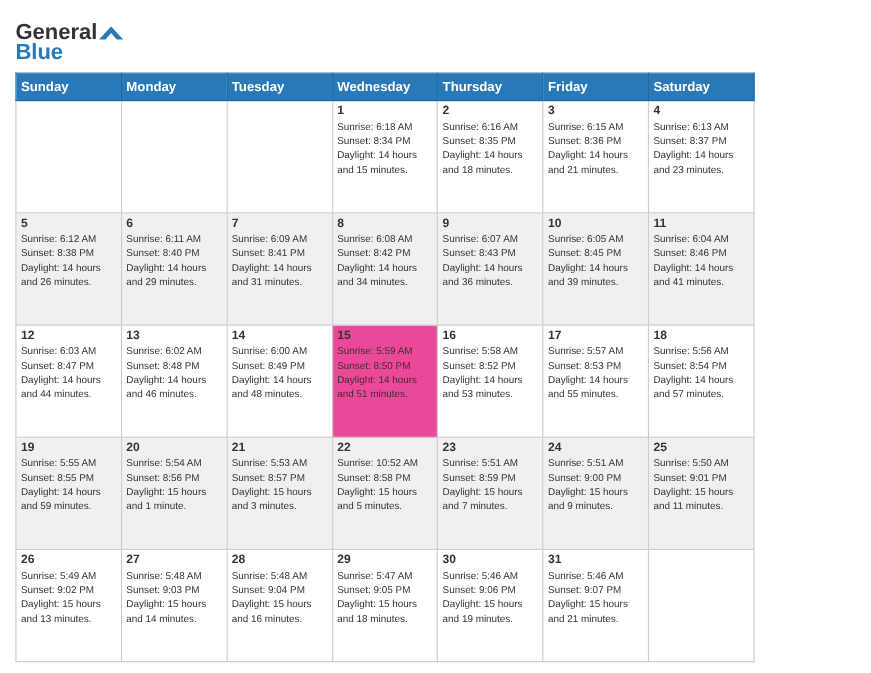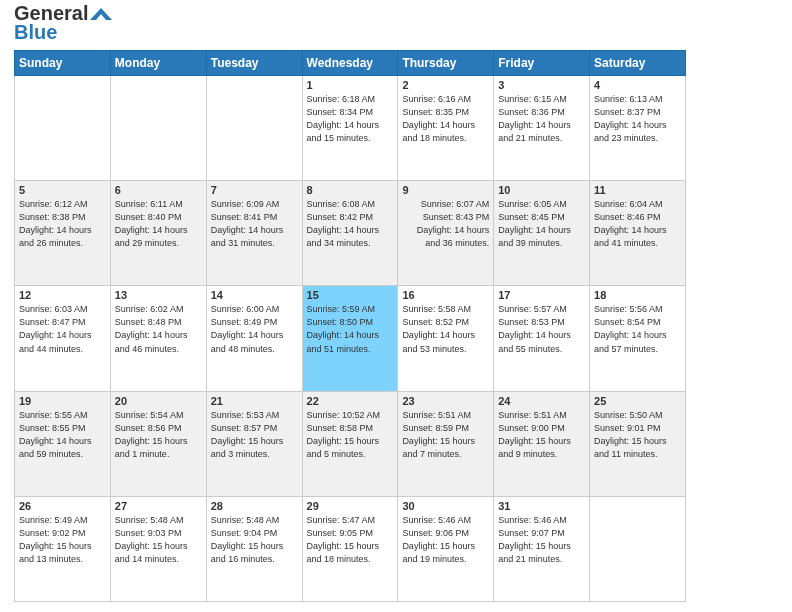--- a/index.html
+++ b/index.html
@@ -6,21 +6,21 @@
     body {
       font-family: Arial, sans-serif;
       background: #fff;
       width: 792px;
       height: 612px;
       overflow: hidden;
     }
     .page {
       width: 700px;
       height: 612px;
-      padding: 2px 14px 10px 14px;
+      padding: 18px 14px 10px 14px;
       display: flex;
       flex-direction: column;
     }
     .header {
       display: flex;
       justify-content: space-between;
       align-items: flex-start;
       margin-bottom: 6px;
     }
     .logo {
@@ -176,21 +176,21 @@
           </td>
           <td style="background: rgb(240, 240, 240);">
             <span class="day-num">8</span>
             <div class="day-info" style="white-space: pre-line;">Sunrise: 6:08 AM
 Sunset: 8:42 PM
 Daylight: 14 hours
 and 34 minutes.</div>
           </td>
           <td style="background: rgb(240, 240, 240);">
             <span class="day-num">9</span>
-            <div class="day-info" style="white-space: pre-line; text-align: right;">Sunrise: 6:07 AM
+            <div class="day-info" style="white-space: pre-line;">Sunrise: 6:07 AM
 Sunset: 8:43 PM
 Daylight: 14 hours
 and 36 minutes.</div>
           </td>
           <td style="background: rgb(240, 240, 240);">
             <span class="day-num">10</span>
             <div class="day-info" style="white-space: pre-line;">Sunrise: 6:05 AM
 Sunset: 8:45 PM
 Daylight: 14 hours
 and 39 minutes.</div>
@@ -218,21 +218,21 @@
 Daylight: 14 hours
 and 46 minutes.</div>
           </td>
           <td style="background: rgb(255, 255, 255);">
             <span class="day-num">14</span>
             <div class="day-info" style="white-space: pre-line;">Sunrise: 6:00 AM
 Sunset: 8:49 PM
 Daylight: 14 hours
 and 48 minutes.</div>
           </td>
-          <td style="background: #7dd3fc;">
+          <td style="background: #ec4899;">
             <span class="day-num">15</span>
             <div class="day-info" style="white-space: pre-line;">Sunrise: 5:59 AM
 Sunset: 8:50 PM
 Daylight: 14 hours
 and 51 minutes.</div>
           </td>
           <td style="background: rgb(255, 255, 255);">
             <span class="day-num">16</span>
             <div class="day-info" style="white-space: pre-line;">Sunrise: 5:58 AM
 Sunset: 8:52 PM

